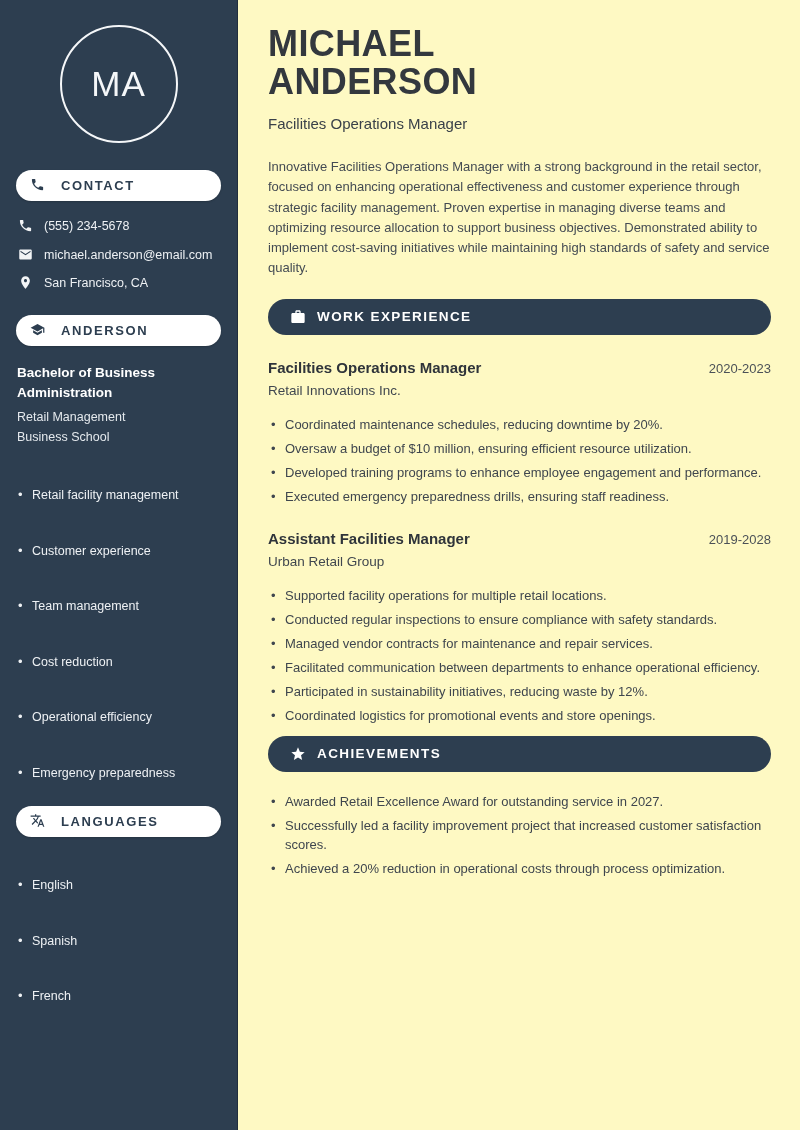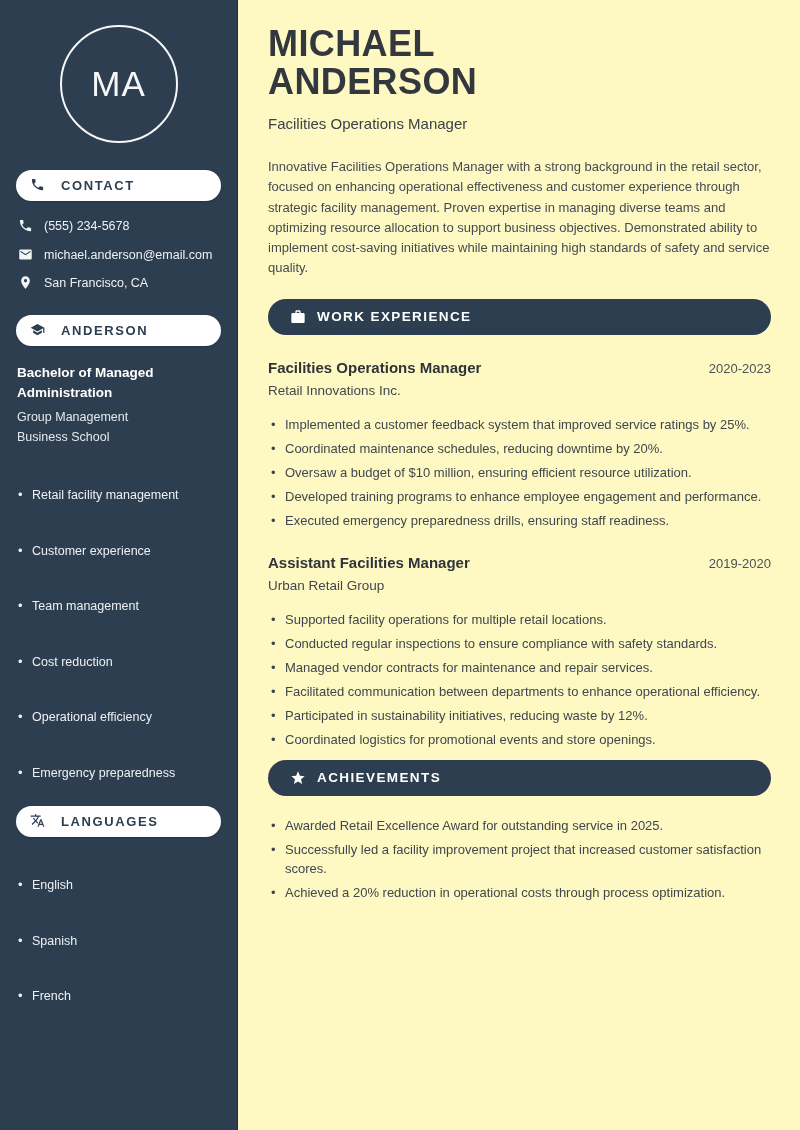--- a/index.html
+++ b/index.html
@@ -155,22 +155,22 @@
 
     <div class="side-pill">
       <span>
         <svg viewBox="0 0 24 24" fill="#2d3e50">
             <path d="M5 13.18v4L12 21l7-3.82v-4L12 17l-7-3.82zM12 3L1 9l11 6 9-4.91V17h2V9L12 3z"></path>
           </svg>
       </span>
       <span>ANDERSON</span>
     </div>
     <div class="edu-block">
-      <div class="edu-degree">Bachelor of Managed Administration</div>
-      <div class="edu-line">Group Management</div>
+      <div class="edu-degree">Bachelor of Business Administration</div>
+      <div class="edu-line">Retail Management</div>
       <div class="edu-line">Business School</div>
     </div>
 
     <ul class="side-list">
       <li>Retail facility management</li>
       <li>Customer experience</li>
       <li>Team management</li>
       <li>Cost reduction</li>
       <li>Operational efficiency</li>
       <li>Emergency preparedness</li>
@@ -209,50 +209,49 @@
       <span>WORK EXPERIENCE</span>
     </div>
 
     <section class="job">
       <div class="job-head">
         <h3 class="job-name">Facilities Operations Manager</h3>
         <span class="job-dates">2020-2023</span>
       </div>
       <div class="company">Retail Innovations Inc.</div>
       <ul class="bullets">
-        <li>Implemented a customer feedback system that improved service ratings by 25%.</li>
         <li>Coordinated maintenance schedules, reducing downtime by 20%.</li>
         <li>Oversaw a budget of $10 million, ensuring efficient resource utilization.</li>
         <li>Developed training programs to enhance employee engagement and performance.</li>
         <li>Executed emergency preparedness drills, ensuring staff readiness.</li>
       </ul>
     </section>
 
     <section class="job">
       <div class="job-head">
         <h3 class="job-name">Assistant Facilities Manager</h3>
-        <span class="job-dates">2019-2020</span>
+        <span class="job-dates">2019-2028</span>
       </div>
       <div class="company">Urban Retail Group</div>
       <ul class="bullets">
         <li>Supported facility operations for multiple retail locations.</li>
         <li>Conducted regular inspections to ensure compliance with safety standards.</li>
         <li>Managed vendor contracts for maintenance and repair services.</li>
         <li>Facilitated communication between departments to enhance operational efficiency.</li>
         <li>Participated in sustainability initiatives, reducing waste by 12%.</li>
         <li>Coordinated logistics for promotional events and store openings.</li>
       </ul>
     </section>
 
     <div class="dark-pill tight">
       <svg viewBox="0 0 24 24">
           <path d="M12 17.27L18.18 21l-1.64-7.03L22 9.24l-7.19-.61L12 2 9.19 8.63 2 9.24l5.46 4.73L5.82 21z"></path>
         </svg>
       <span>ACHIEVEMENTS</span>
     </div>
     <ul class="bullets achv">
-      <li>Awarded Retail Excellence Award for outstanding service in 2025.</li>
+      <li>Awarded Retail Excellence Award for outstanding service in 2027.</li>
       <li>Successfully led a facility improvement project that increased customer satisfaction scores.</li>
       <li>Achieved a 20% reduction in operational costs through process optimization.</li>
     </ul>
 
   </main>
 </div>
 
 </body></html>

